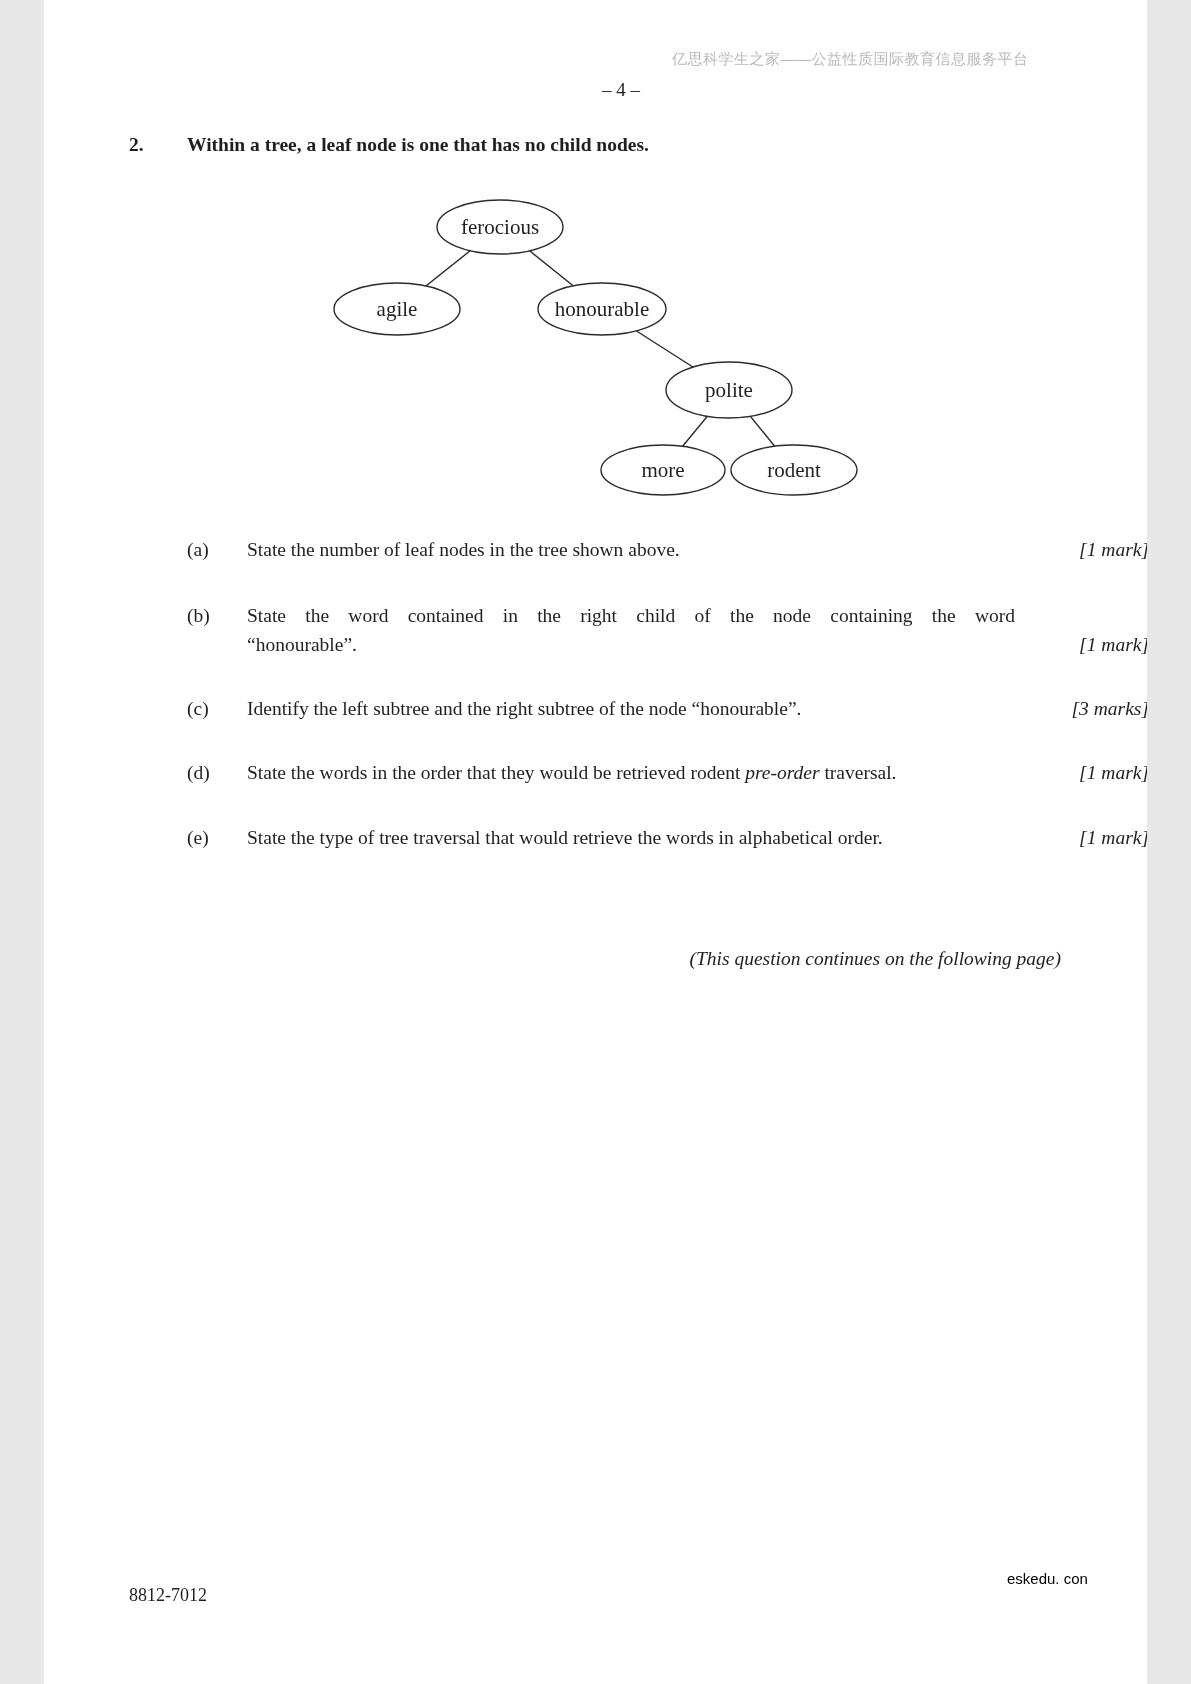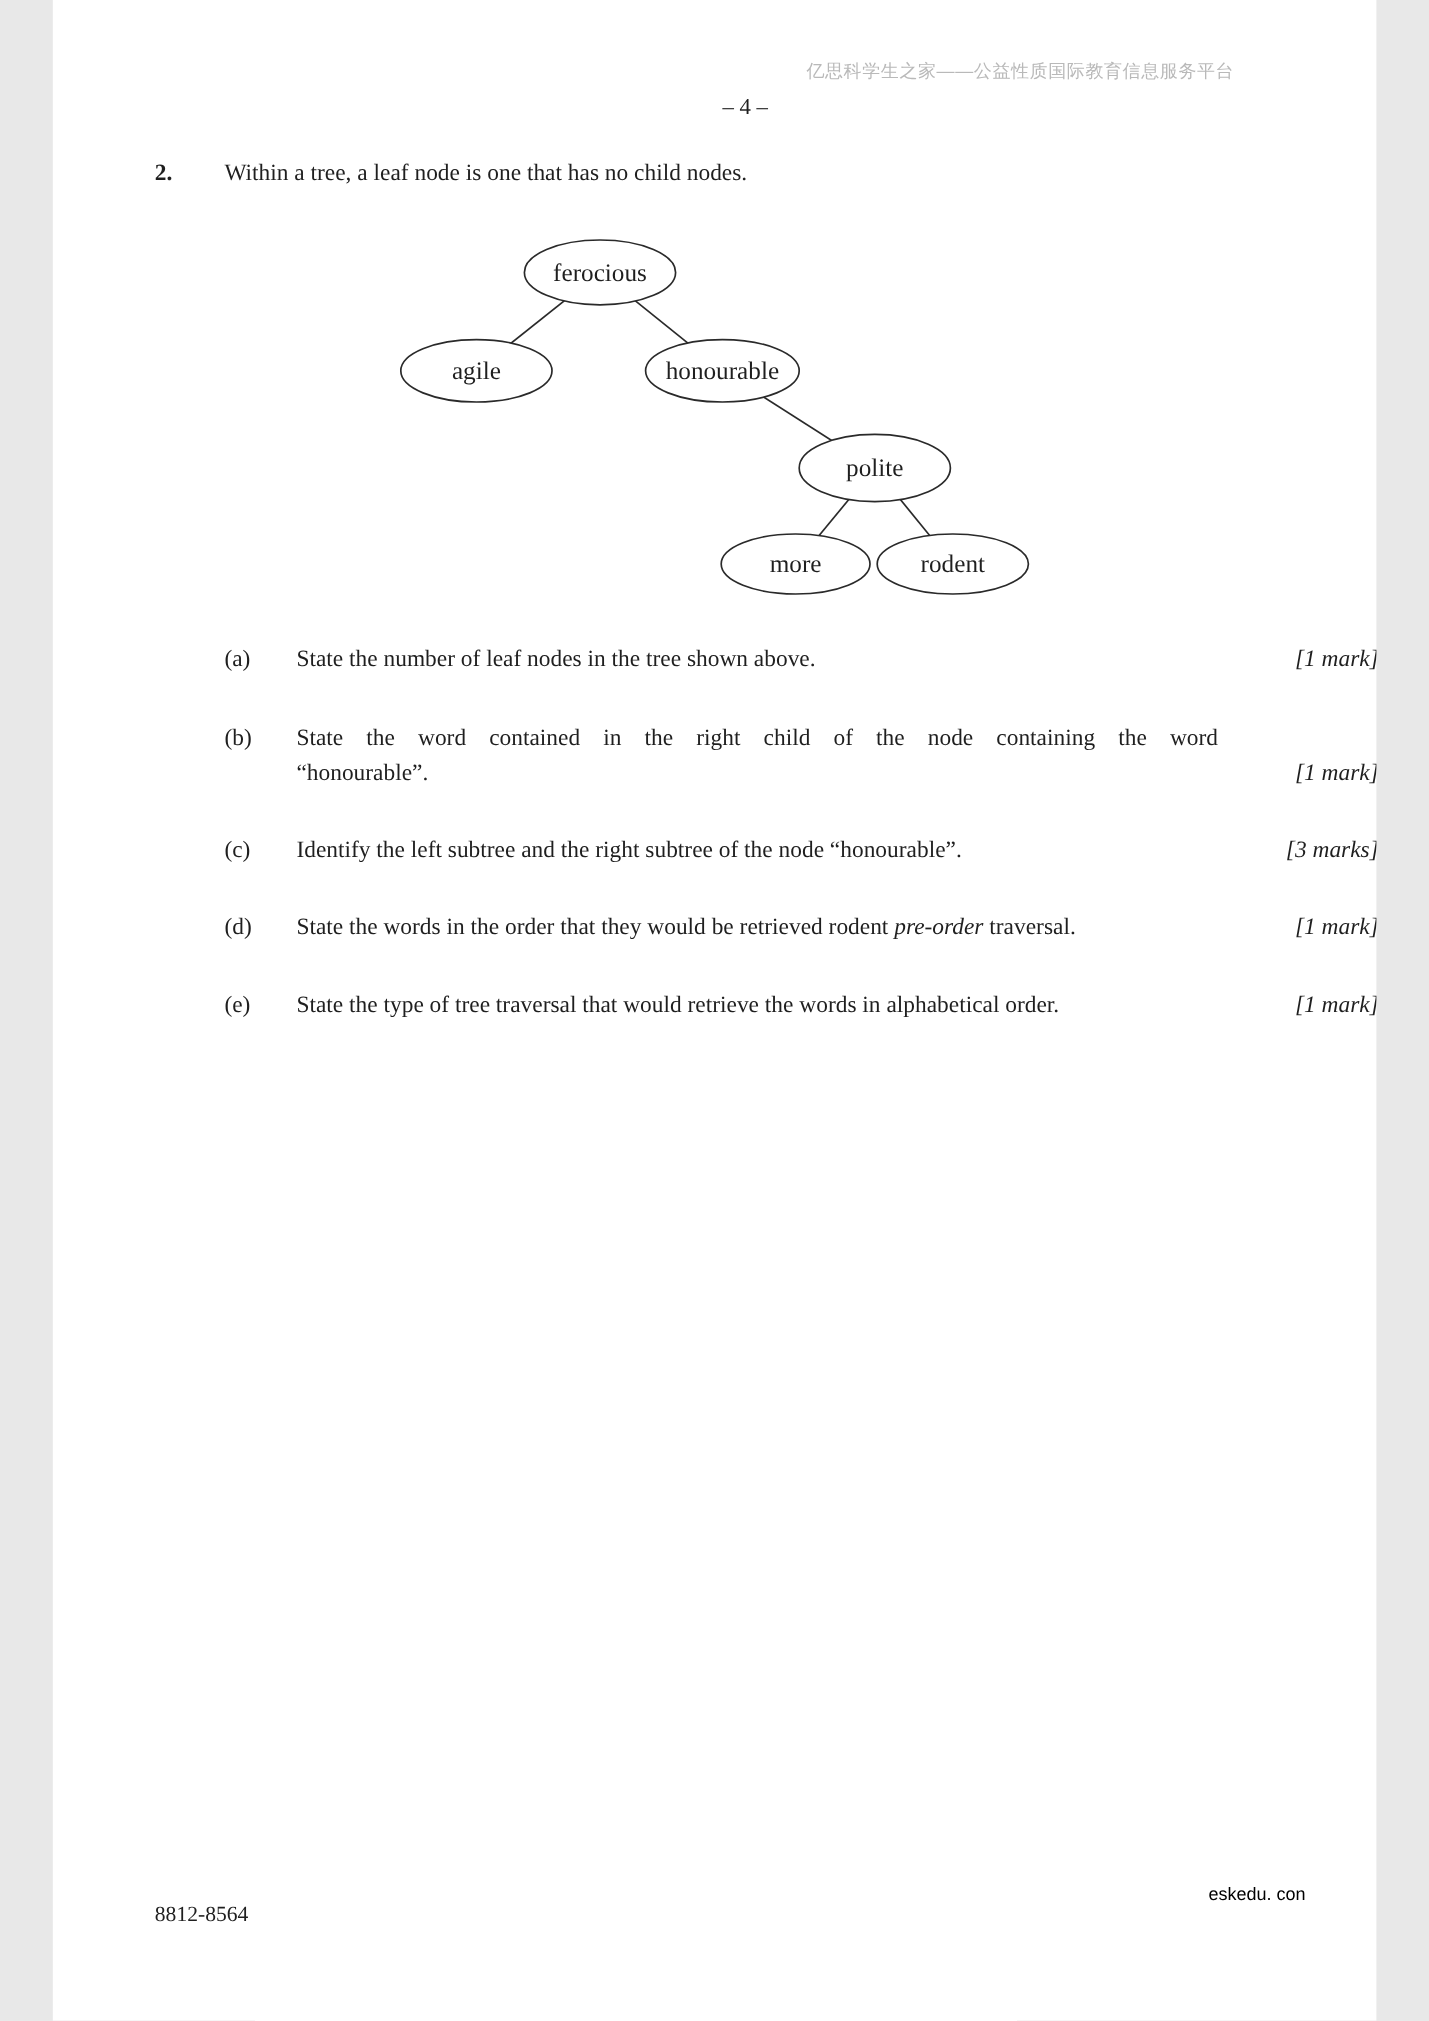--- a/index.html
+++ b/index.html
@@ -28,21 +28,21 @@
     font-size: 19px;
     white-space: nowrap;
   }
   .paper-code {
     right: 86px; top: 76px;
     font-size: 22px;
     white-space: nowrap;
   }
   .q-intro { left: 0; top: 134px; width: 1191px; font-size: 19.5px; }
   .q-num { position: absolute; left: 85px; font-weight: bold; }
-  .q-text { position: absolute; left: 143px; white-space: nowrap; }
+  .q-text { position: absolute; left: 143px; white-space: nowrap; font-weight: bold; }
   .tree-svg { left: 0; top: 0; }
   .tree-svg ellipse { fill: #ffffff; stroke: #2a2a2a; stroke-width: 1.4; }
   .tree-svg line { stroke: #2a2a2a; stroke-width: 1.4; }
   .tree-svg text {
     font-family: "Liberation Serif", "DejaVu Serif", serif;
     font-size: 21px;
     fill: #1f1f1f;
     text-anchor: middle;
   }
   .part { left: 0; width: 1191px; font-size: 19.5px; line-height: 1.2; }
@@ -149,17 +149,18 @@
     <span class="ptext"><span>State the words in the order that they would be retrieved rodent </span><span class="italic">pre-order</span><span> traversal.</span></span>
     <span class="pmarks">[1 mark]</span>
   </div>
 
   <div class="abs part" style="top:826px">
     <span class="plabel">(e)</span>
     <span class="ptext">State the type of tree traversal that would retrieve the words in alphabetical order.</span>
     <span class="pmarks">[1 mark]</span>
   </div>
 
+  <div class="abs continuation">(This question continues on the following page)</div>
 
-  <div class="abs footer-id">8812-8564</div>
+  <div class="abs footer-id">8812-7012</div>
   <div class="abs watermark-bottom">eskedu. con</div>
 
 </div>
 
 </body></html>

